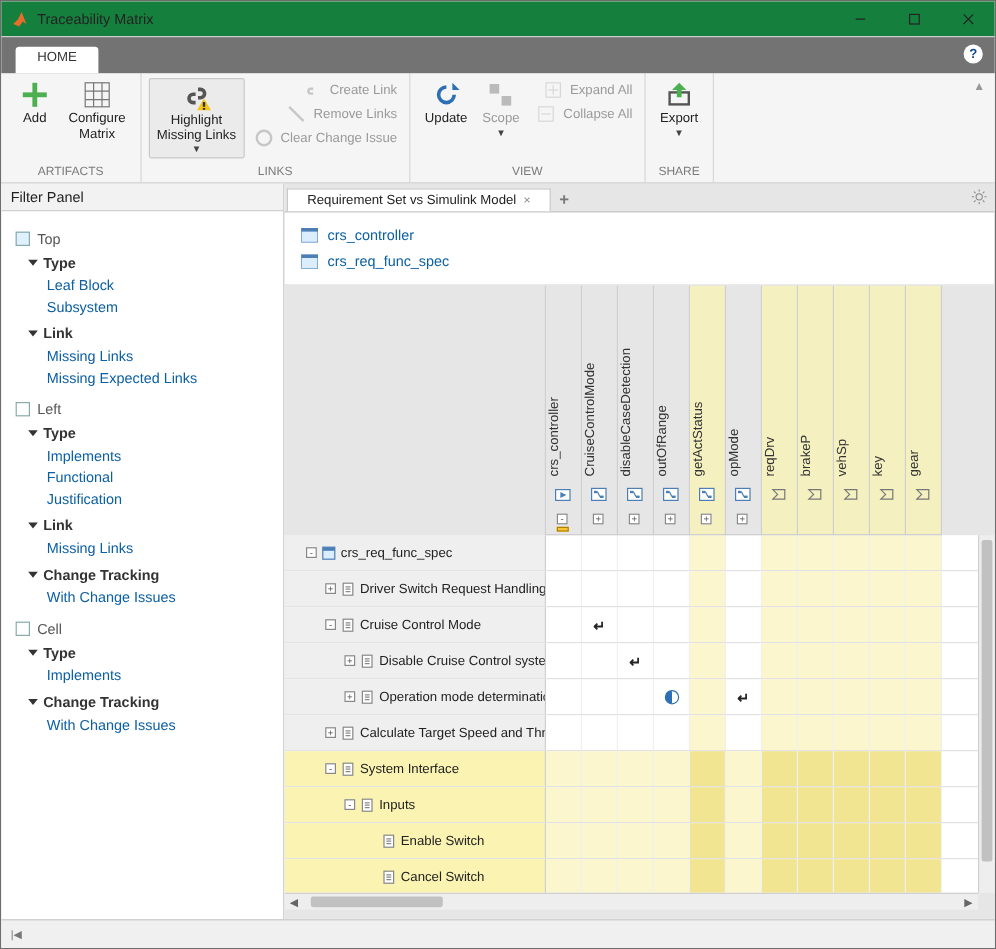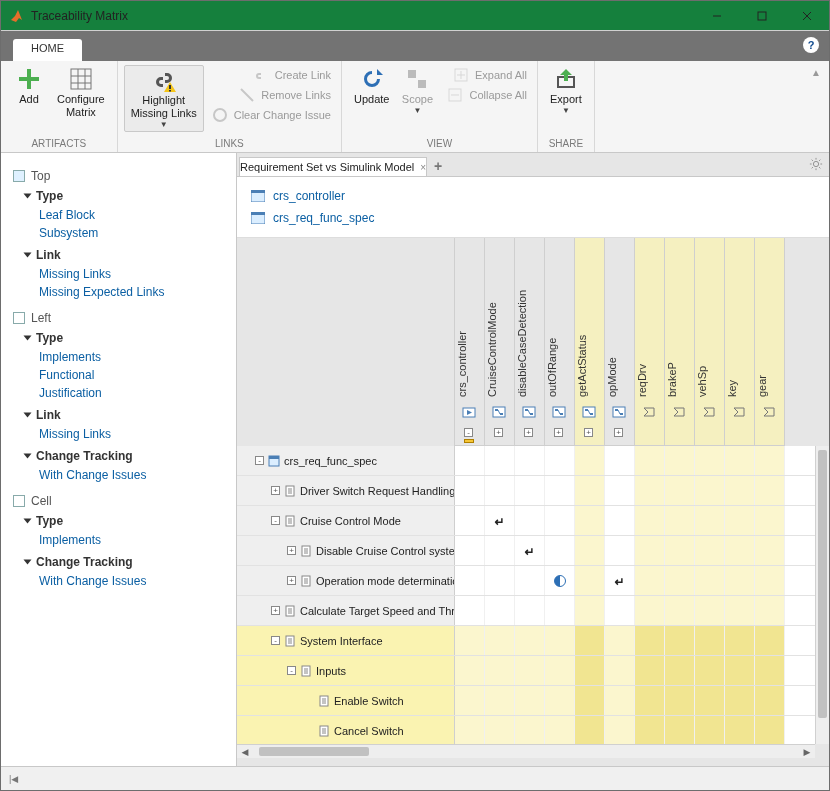--- a/index.html
+++ b/index.html
@@ -161,21 +161,21 @@
     height:24px;
     background:#e6e6e6;
     border-bottom:1px solid #c8c8c8;
     display:flex;
     align-items:flex-end;
     position:relative;
   }
   .doctab {
     background:#fff;
     border:1px solid #c8c8c8; border-bottom:none;
-    padding:3px 0;
+    padding:3px 16px;
     font-size:11px;
     margin-left:2px;
     display:flex; align-items:center; gap:6px;
   }
   .doctab .close { font-size:10px; color:#888; }
   .addtabbtn {
     width:22px; height:20px; display:flex;align-items:center;justify-content:center;
     color:#777; font-size:14px; font-weight:bold;
   }
   .gearicon {
@@ -477,20 +477,21 @@
       <div class="grouplabel">SHARE</div>
     </div>
     <div style="flex:1; position:relative;">
        <div style="position:absolute; right:8px; top:6px; color:#999; font-size:10px;">▲</div>
     </div>
   </div>
 
   <div class="body">
 
     <div class="filterpanel">
+      <div class="filterheader">Filter Panel</div>
       <div class="filterbody">
         <div class="fp-section">
           <span class="sect-icon"></span>
           <span>Top</span>
         </div>
         <div class="fp-subhead">Type</div>
         <a class="fp-link">Leaf Block</a>
         <a class="fp-link">Subsystem</a>
         <div class="fp-subhead">Link</div>
         <a class="fp-link">Missing Links</a>

